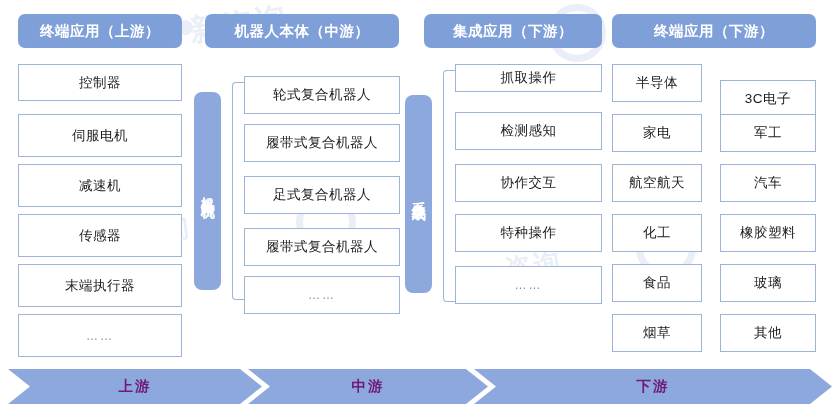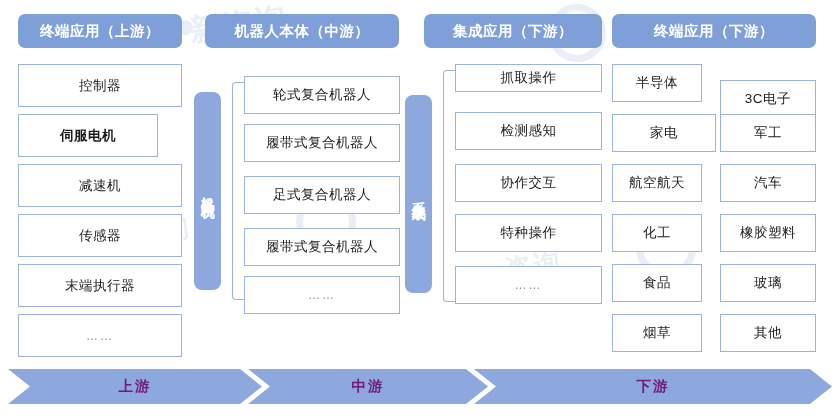--- a/index.html
+++ b/index.html
@@ -124,22 +124,22 @@
 <div class="wm-ring" style="left:296px;top:192px;width:46px;height:46px;"></div>
 
 <div class="abs hdr" style="left:18px;width:164px;">终端应用（上游）</div>
 
 <div class="abs hdr" style="left:205px;width:194px;">机器人本体（中游）</div>
 
 <div class="abs hdr" style="left:424px;width:178px;">集成应用（下游）</div>
 
 <div class="abs hdr" style="left:612px;width:204px;">终端应用（下游）</div>
 
-<div class="abs item" style="left:18px;top:64px;width:164px;height:43px;">控制器</div>
-<div class="abs item" style="left:18px;top:114px;width:140px;height:43px;font-weight:bold;">伺服电机</div>
+<div class="abs item" style="left:18px;top:64px;width:164px;height:37px;">控制器</div>
+<div class="abs item" style="left:18px;top:114px;width:164px;height:43px;">伺服电机</div>
 <div class="abs item" style="left:18px;top:164px;width:164px;height:43px;">减速机</div>
 <div class="abs item" style="left:18px;top:214px;width:164px;height:43px;">传感器</div>
 <div class="abs item" style="left:18px;top:264px;width:164px;height:43px;">末端执行器</div>
 <div class="abs item dots" style="left:18px;top:314px;width:164px;height:43px;">……</div>
 
 <div class="abs vbar" style="left:194px;top:92px;width:27px;height:198px;">机器人整机</div>
 
 <div class="abs bracket" style="left:232px;top:82px;width:12px;height:218px;"></div>
 
 <div class="abs item" style="left:244px;top:76px;width:156px;height:38px;">轮式复合机器人</div>
@@ -152,21 +152,21 @@
 
 <div class="abs bracket" style="left:443px;top:70px;width:12px;height:232px;"></div>
 
 <div class="abs item" style="left:455px;top:64px;width:147px;height:28px;">抓取操作</div>
 <div class="abs item" style="left:455px;top:112px;width:147px;height:38px;">检测感知</div>
 <div class="abs item" style="left:455px;top:164px;width:147px;height:38px;">协作交互</div>
 <div class="abs item" style="left:455px;top:214px;width:147px;height:38px;">特种操作</div>
 <div class="abs item dots" style="left:455px;top:266px;width:147px;height:38px;">……</div>
 
 <div class="abs item" style="left:612px;top:64px;width:90px;height:38px;">半导体</div>
-<div class="abs item" style="left:612px;top:114px;width:104px;height:38px;">家电</div>
+<div class="abs item" style="left:612px;top:114px;width:90px;height:38px;">家电</div>
 <div class="abs item" style="left:612px;top:164px;width:90px;height:38px;">航空航天</div>
 <div class="abs item" style="left:612px;top:214px;width:90px;height:38px;">化工</div>
 <div class="abs item" style="left:612px;top:264px;width:90px;height:38px;">食品</div>
 <div class="abs item" style="left:612px;top:314px;width:90px;height:38px;">烟草</div>
 
 <div class="abs item" style="left:720px;top:64px;width:96px;height:38px;margin-top:16px;">3C电子</div>
 <div class="abs item" style="left:720px;top:114px;width:96px;height:38px;">军工</div>
 <div class="abs item" style="left:720px;top:164px;width:96px;height:38px;">汽车</div>
 <div class="abs item" style="left:720px;top:214px;width:96px;height:38px;">橡胶塑料</div>
 <div class="abs item" style="left:720px;top:264px;width:96px;height:38px;">玻璃</div>

